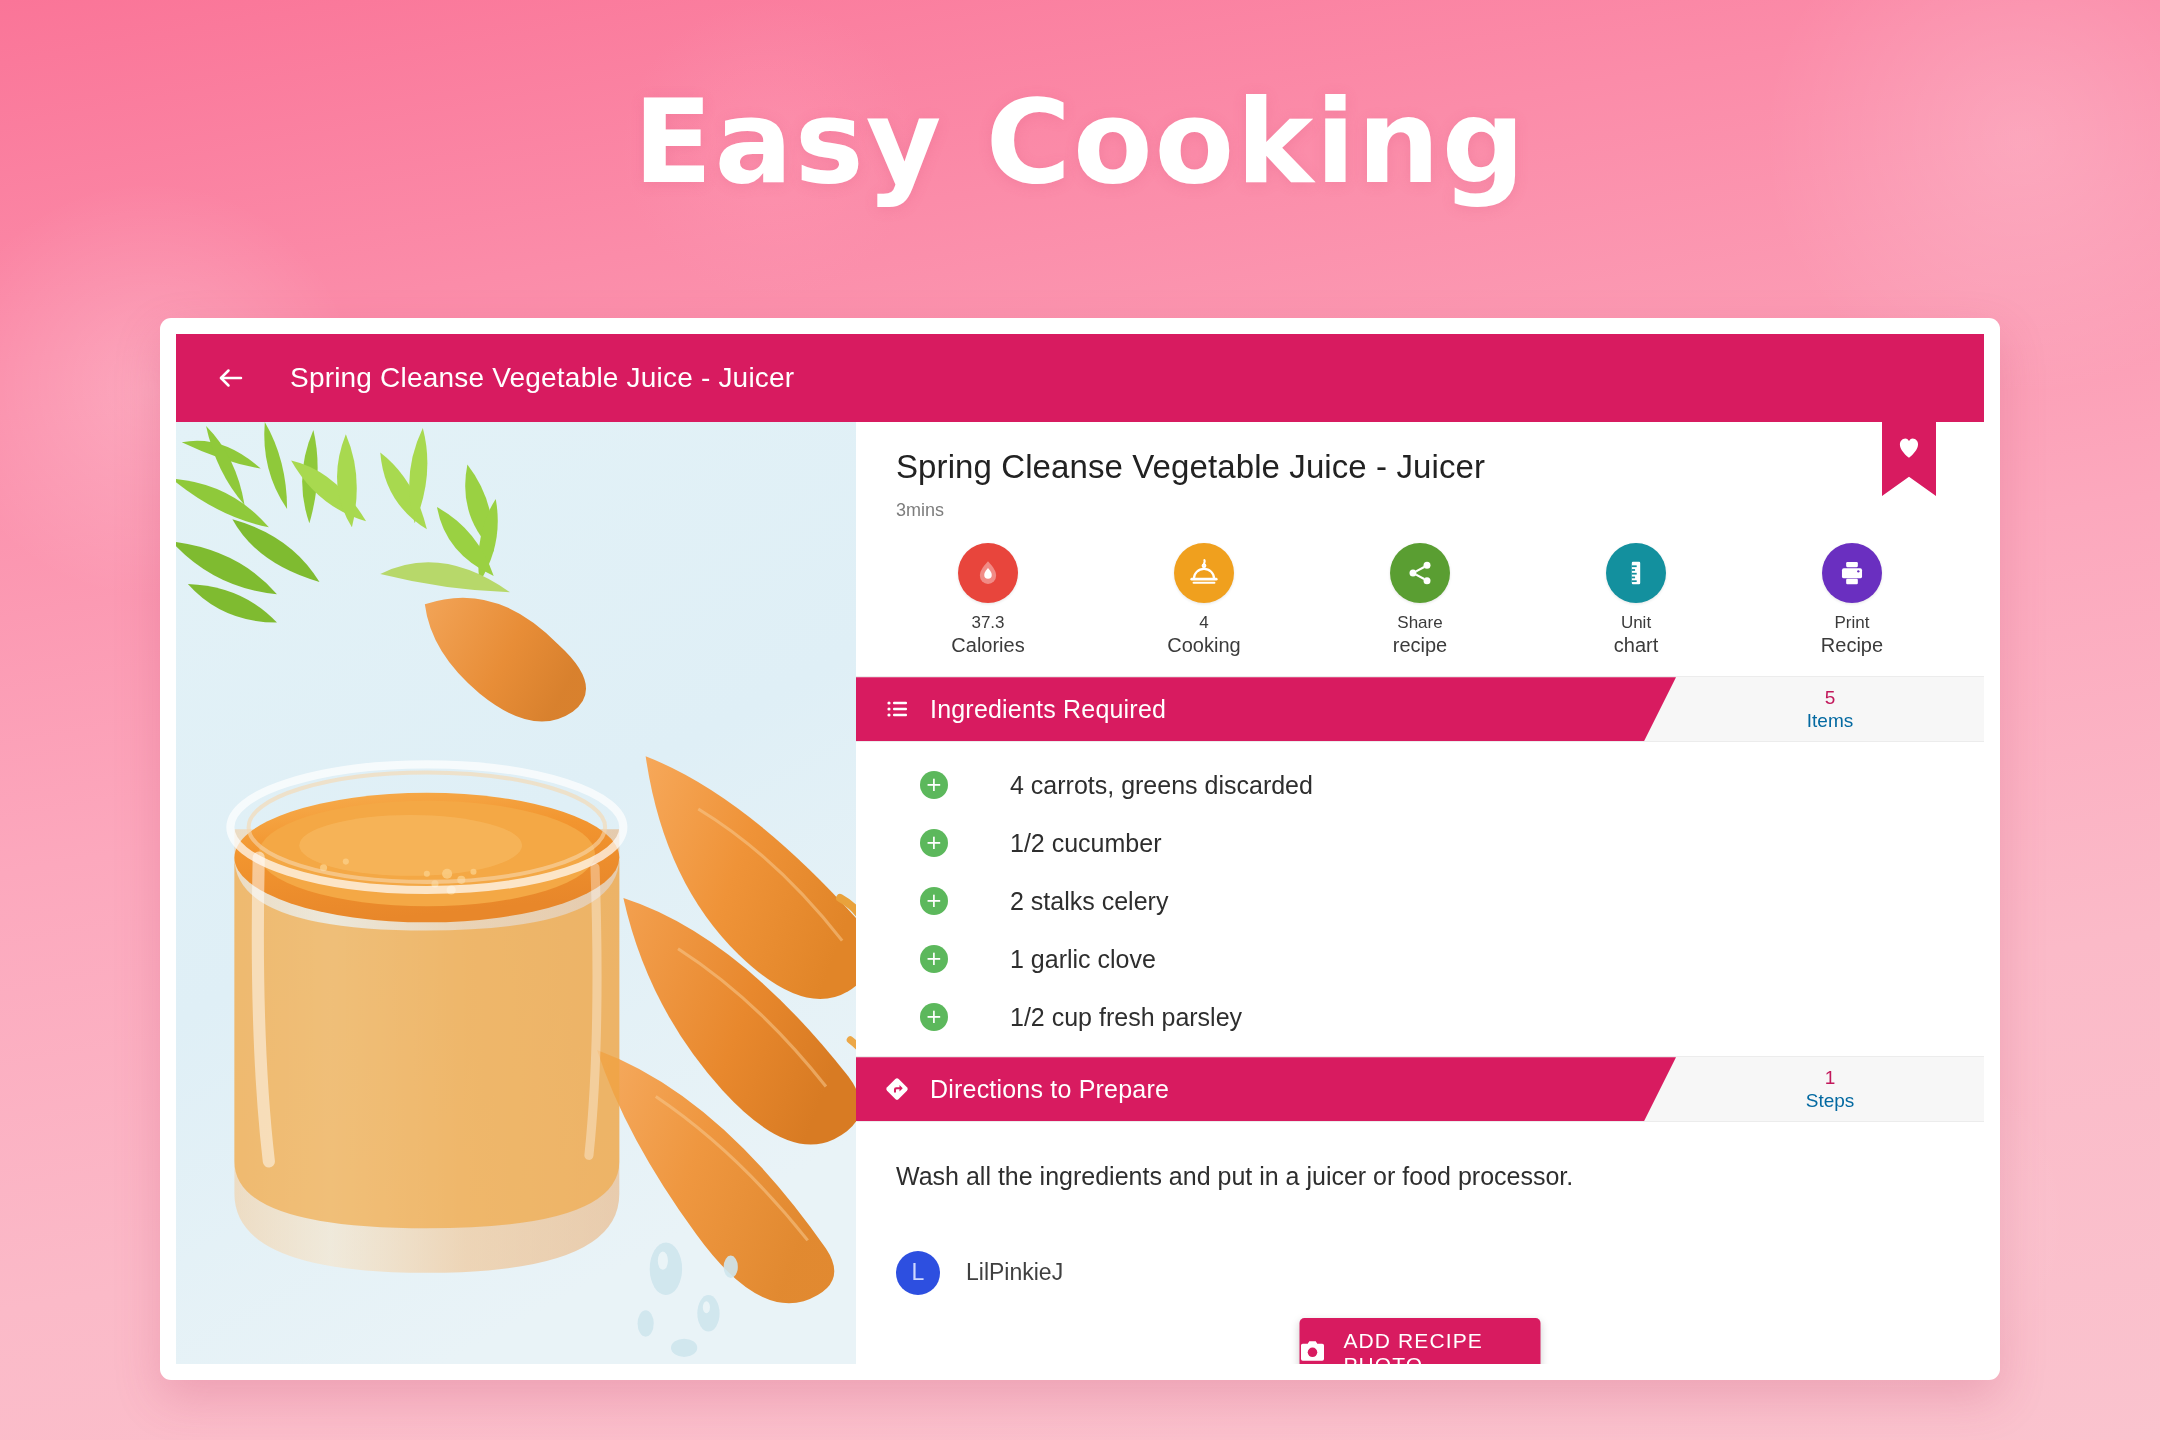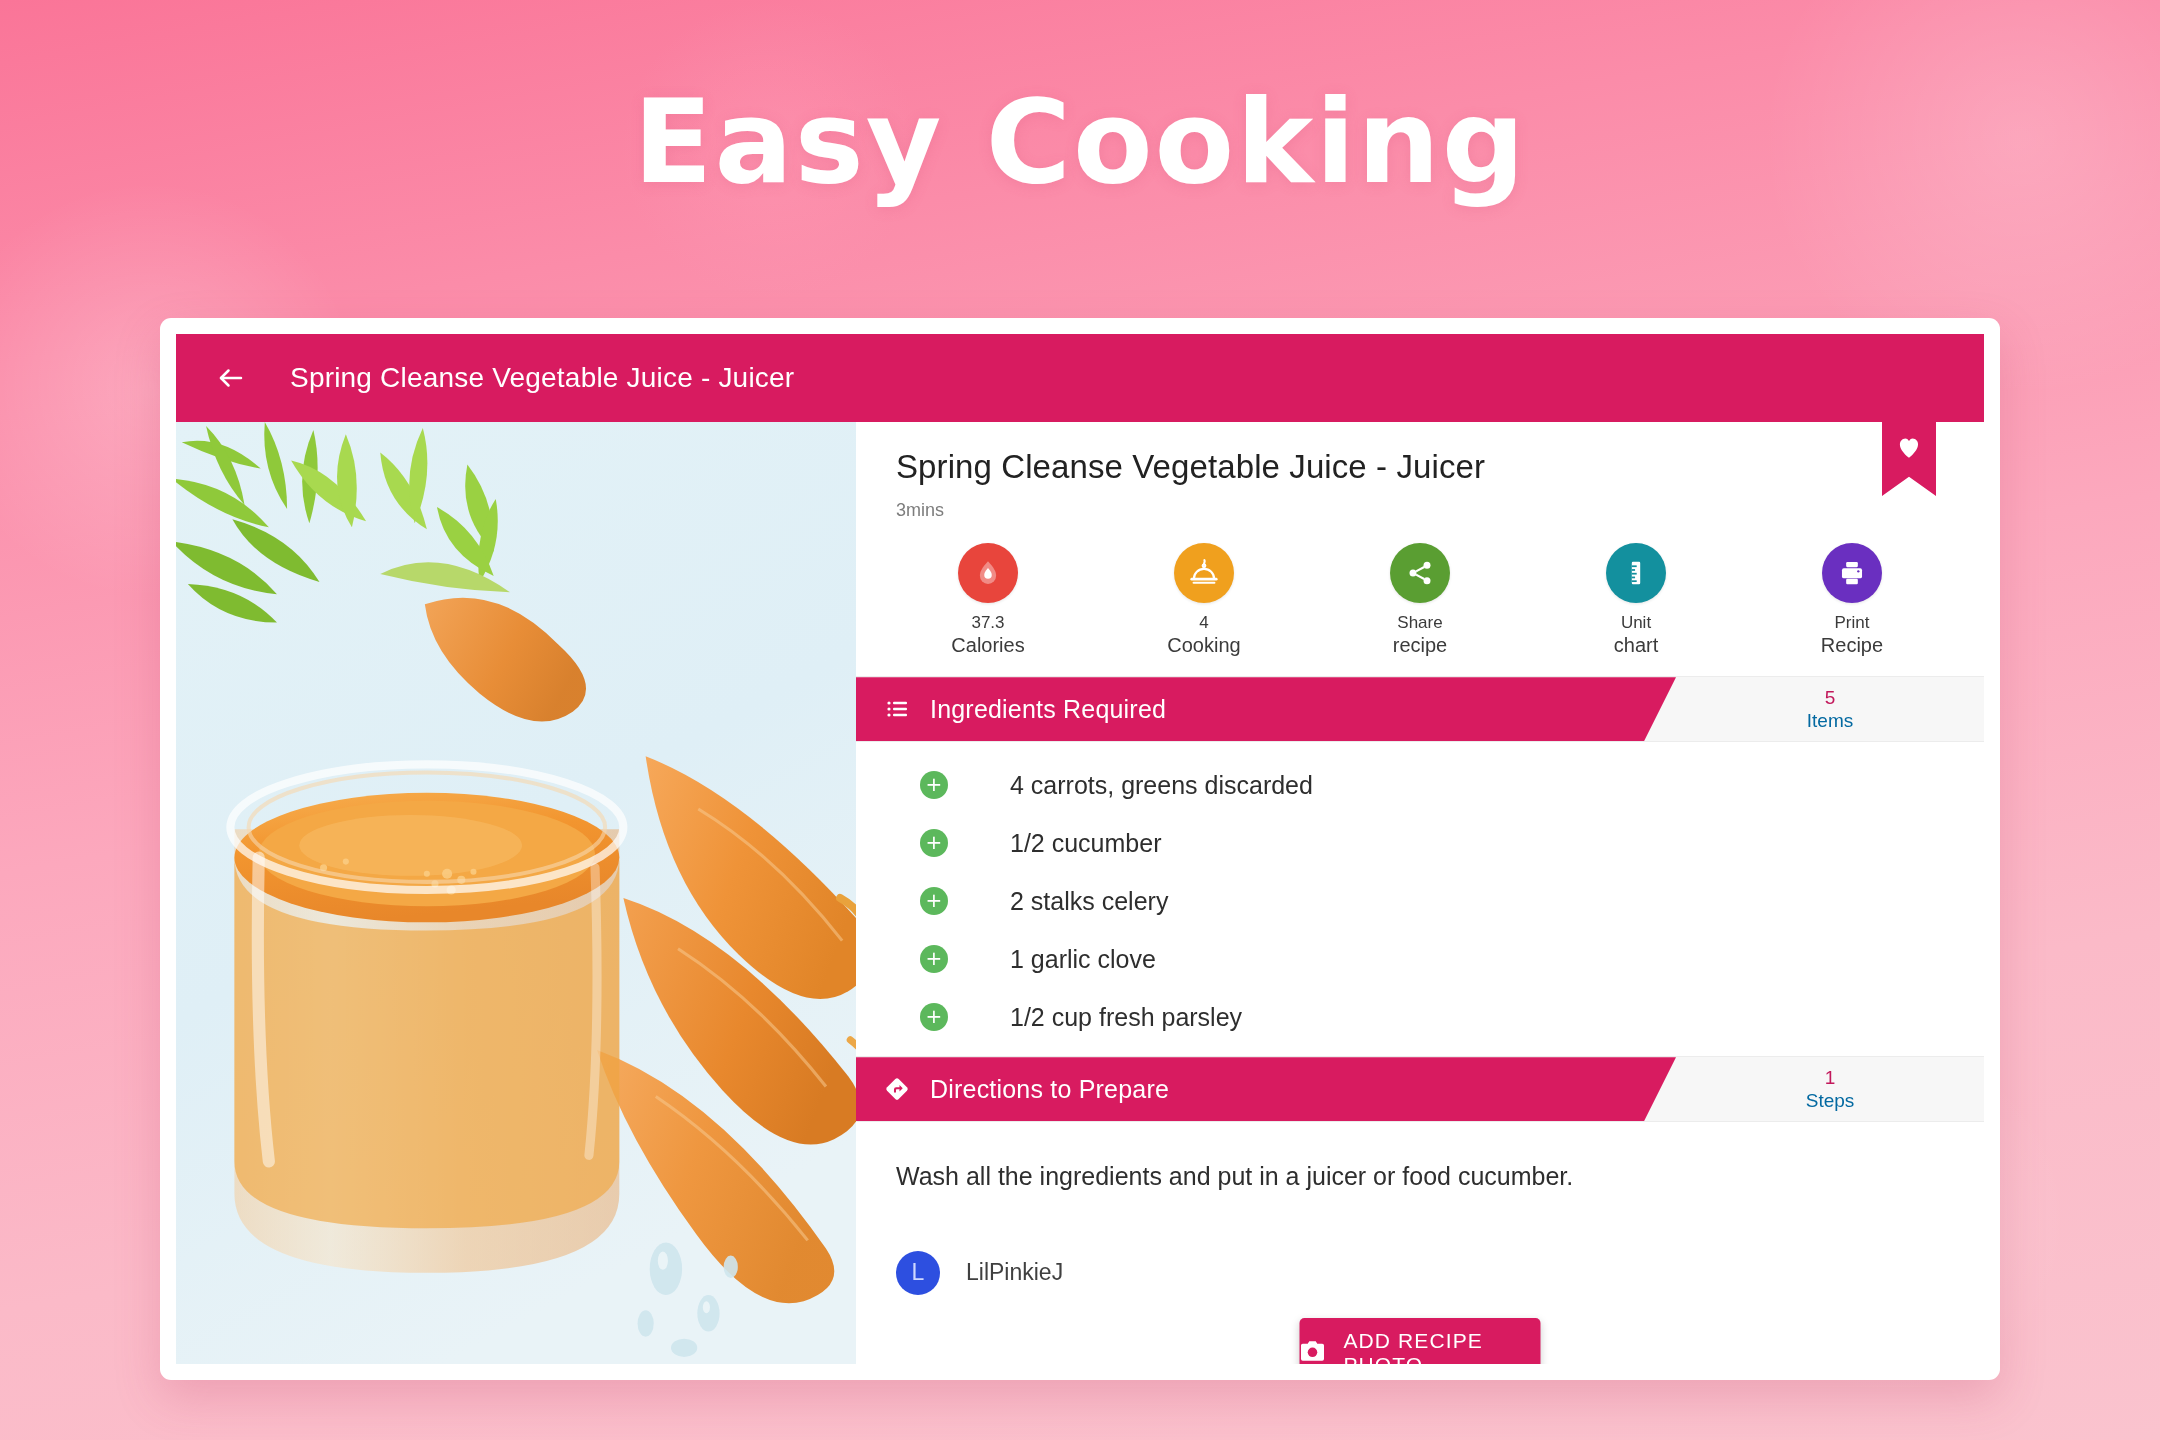--- a/index.html
+++ b/index.html
@@ -447,21 +447,21 @@
             </span>
             <span class="banner-label">Directions to Prepare</span>
           </div>
           <div class="counter">
             <span class="counter-num">1</span>
             <span class="counter-unit">Steps</span>
           </div>
         </div>
 
         <div class="dir-body">
-          <div class="dir-step">Wash all the ingredients and put in a juicer or food cucumber.</div>
+          <div class="dir-step">Wash all the ingredients and put in a juicer or food processor.</div>
 
           <div class="author-row">
             <div class="avatar">L</div>
             <div class="author-name">LilPinkieJ</div>
           </div>
         </div>
 
         <div class="add-photo">
           <span>
             <svg width="26" height="24" viewBox="0 0 24 22" fill="#ffffff">

